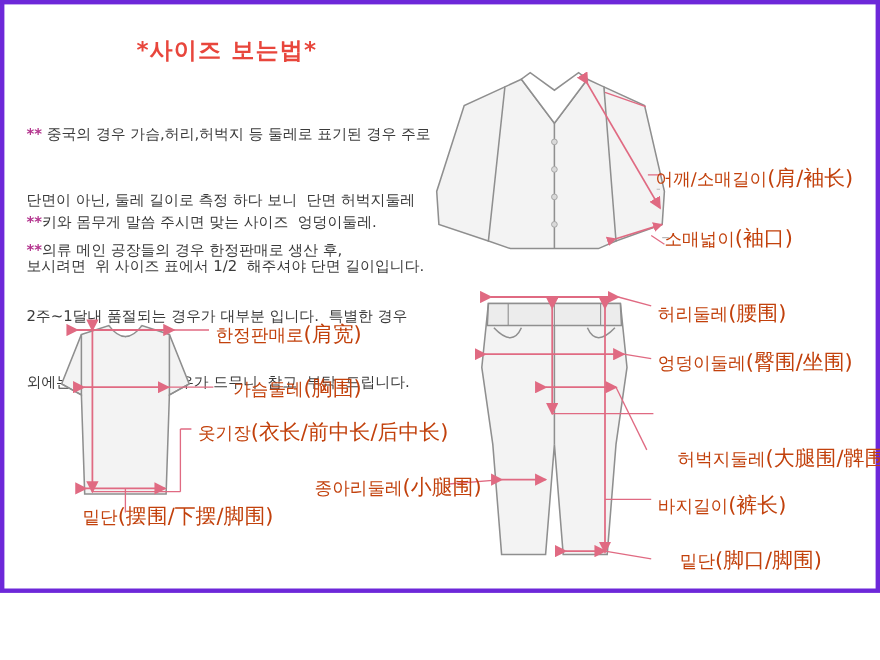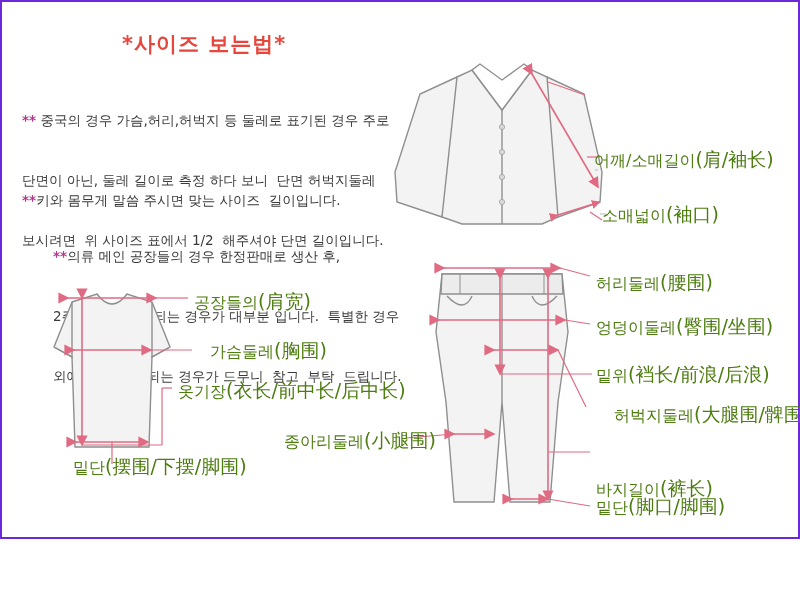--- a/index.html
+++ b/index.html
@@ -10,21 +10,21 @@
     width: 800px;
     height: 600px;
     background: #ffffff;
     font-family: "DejaVu Sans", "Liberation Sans", sans-serif;
     overflow: hidden;
   }
   #page {
     position: relative;
     width: 800px;
     height: 539px;
-    border: 2px solid #6d28d9;
+    border: 4px solid #6d28d9;
     box-sizing: border-box;
     background: #ffffff;
   }
   .title {
     position: absolute;
     left: 120px;
     top: 28px;
     font-size: 21px;
     color: #e8463c;
     font-weight: bold;
@@ -41,21 +41,21 @@
   .note-line {
     white-space: pre;
   }
   .lead {
     color: #b4368f;
     font-weight: bold;
   }
   .lbl {
     position: absolute;
     font-size: 16px;
-    color: #4d7c0f;
+    color: #c2410c;
     white-space: nowrap;
   }
   .lbl .big {
     font-size: 19px;
   }
   svg {
     position: absolute;
     left: 0;
     top: 0;
     width: 800px;
@@ -70,24 +70,24 @@
 
   <div class="title">*사이즈 보는법*</div>
 
   <div class="note" style="left:20px; top:68px;">
     <div class="note-line"><span class="lead">**</span> <span>중국의 경우 가슴,허리,허벅지 등 둘레로 표기된 경우 주로</span></div>
     <div class="note-line">단면이 아닌, 둘레 길이로 측정 하다 보니  단면 허벅지둘레</div>
     <div class="note-line">보시려면  위 사이즈 표에서 1/2  해주셔야 단면 길이입니다.</div>
   </div>
 
   <div class="note" style="left:20px; top:148px;">
-    <div class="note-line"><span class="lead">**</span><span>키와 몸무게 말씀 주시면 맞는 사이즈  길이입니다.</span></div>
-  </div>
-
-  <div class="note" style="left:20px; top:204px;margin-left:31px;">
+    <div class="note-line"><span class="lead">**</span><span>키와 몸무게 말씀 주시면 맞는 사이즈  엉덩이둘레.</span></div>
+  </div>
+
+  <div class="note" style="left:20px; top:174px;">
     <div class="note-line"><span class="lead">**</span><span>의류 메인 공장들의 경우 한정판매로 생산 후,</span></div>
     <div class="note-line">2주~1달내 품절되는 경우가 대부분 입니다.  특별한 경우</div>
     <div class="note-line">외에는  재입고 되는 경우가 드무니  참고  부탁  드립니다.</div>
   </div>
 
   <svg viewBox="0 0 800 600">
     <defs>
       <marker id="ar" markerWidth="7" markerHeight="7" refX="6" refY="3.5" orient="auto">
         <polygon points="0,0 7,3.5 0,7" fill="#e06a82"></polygon>
       </marker>
@@ -189,47 +189,44 @@
   </svg>
 
   <div class="lbl" style="left:592px; top:145px;">
     <span>어깨/소매길이</span><span class="big">(肩/袖长)</span>
   </div>
   <div class="lbl" style="left:600px; top:200px;text-align:center;">
     <span>소매넓이</span><span class="big">(袖口)</span>
   </div>
 
   <div class="lbl" style="left:192px; top:287px;">
-    <span>공장들의</span><span class="big">(肩宽)</span>
+    <span>한정판매로</span><span class="big">(肩宽)</span>
   </div>
   <div class="lbl" style="left:196px; top:336px;margin-left:12px;">
     <span>가슴둘레</span><span class="big">(胸围)</span>
   </div>
   <div class="lbl" style="left:176px; top:376px;">
     <span>옷기장</span><span class="big">(衣长/前中长/后中长)</span>
   </div>
   <div class="lbl" style="left:71px; top:452px;">
     <span>밑단</span><span class="big">(摆围/下摆/脚围)</span>
   </div>
 
   <div class="lbl" style="left:594px; top:268px;">
     <span>허리둘레</span><span class="big">(腰围)</span>
   </div>
   <div class="lbl" style="left:594px; top:312px;text-align:right;">
     <span>엉덩이둘레</span><span class="big">(臀围/坐围)</span>
   </div>
-  <div class="lbl" style="left:594px; top:360px;">
-    <span>밑위</span><span class="big">(裆长/前浪/后浪)</span>
-  </div>
   <div class="lbl" style="left:612px; top:400px;">
     <span>허벅지둘레</span><span class="big">(大腿围/髀围)</span>
   </div>
   <div class="lbl" style="left:254px; top:426px;margin-left:28px;">
     <span>종아리둘레</span><span class="big">(小腿围)</span>
   </div>
-  <div class="lbl" style="left:594px; top:442px;margin-top:32px;">
+  <div class="lbl" style="left:594px; top:442px;">
     <span>바지길이</span><span class="big">(裤长)</span>
   </div>
-  <div class="lbl" style="left:594px; top:492px;text-align:center;">
+  <div class="lbl" style="left:614px; top:492px;text-align:center;">
     <span>밑단</span><span class="big">(脚口/脚围)</span>
   </div>
 
 </div>
 
 </body></html>

